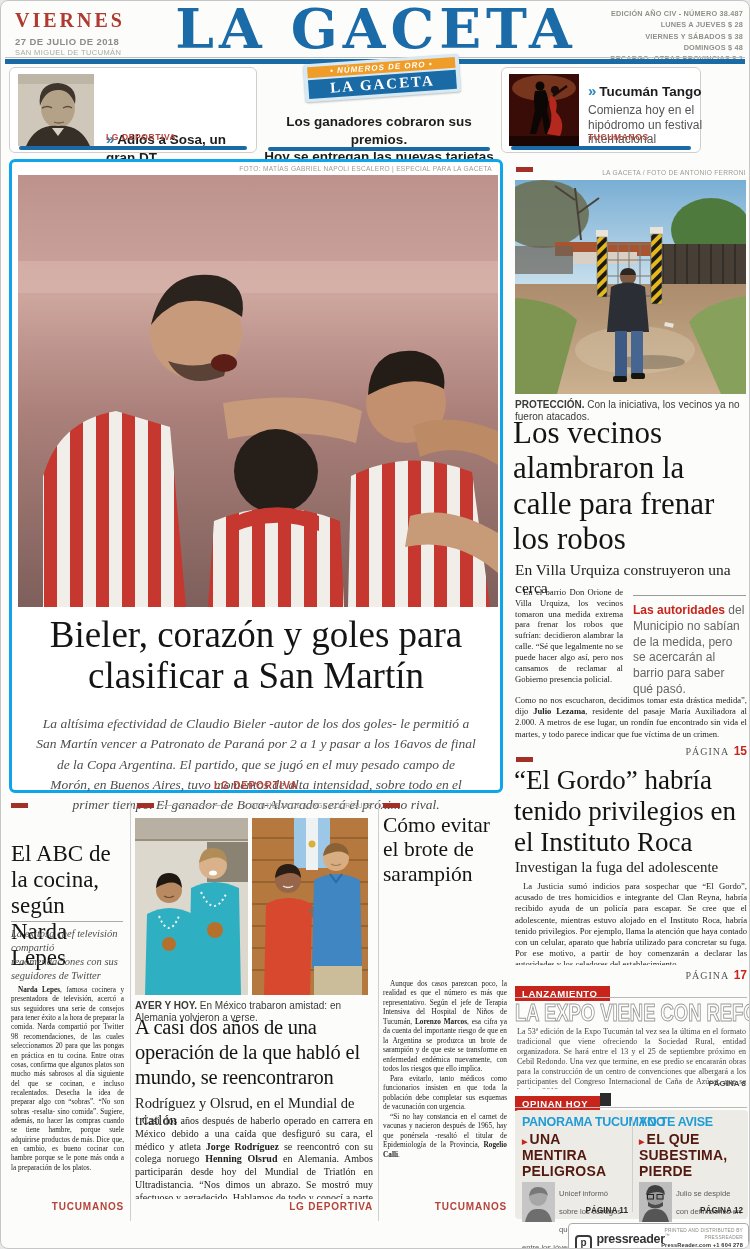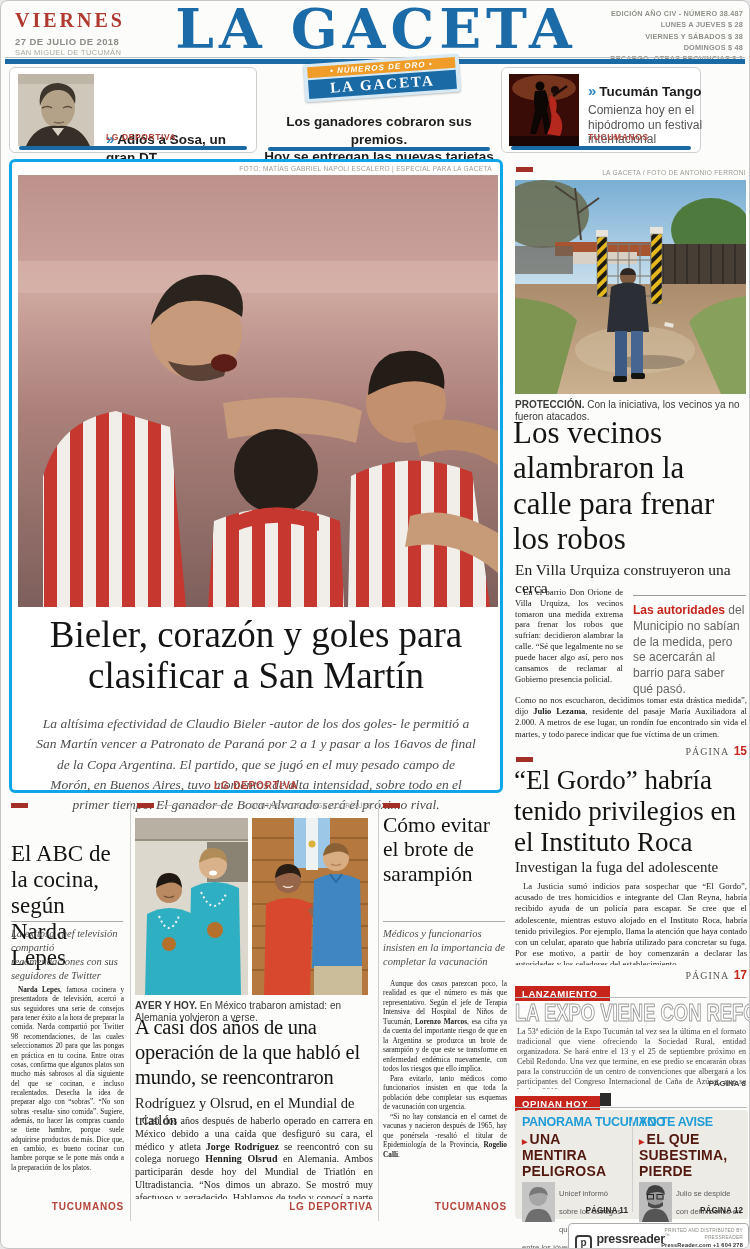--- a/index.html
+++ b/index.html
@@ -362,21 +362,20 @@
   </div>
   <div class="ap h-serif" style="left:134px;top:1014px;width:240px;font-size:20.5px;line-height:1.22;letter-spacing:-.2px;">A casi dos años de una operación de la que habló el mundo, se reencontraron</div>
   <div class="ap sans" style="left:134px;top:1094px;width:240px;font-size:14.5px;color:#222;">Rodríguez y Olsrud, en el Mundial de triatlón</div>
   <div class="ap bodytxt just" style="left:134px;top:1114px;width:238px;height:84px;overflow:hidden;font-size:10px;line-height:1.28;">
     <span style="display:inline-block;width:7px;"></span><span>Casi dos años después de haberlo operado en carrera en México debido a una caída que desfiguró su cara, el médico y atleta </span><b>Jorge Rodríguez</b><span> se reencontró con su colega noruego </span><b>Henning Olsrud</b><span> en Alemania. Ambos participarán desde hoy del Mundial de Triatlón en Ultradistancia. “Nos dimos un abrazo. Se mostró muy afectuoso y agradecido. Hablamos de todo y conocí a parte de su familia” contó Rodríguez. Por el gesto que tuvo en 2016, el concepcionense recibió el año pasado el premio por Fair Play más importante del mundo: el trofeo Pierre de Coubertín.</span>
   </div>
   <div class="ap kicker-lg rt" style="left:134px;top:1200px;width:238px;">LG DEPORTIVA</div>
 
   <div class="ap dash" style="left:382px;top:802px;"></div>
   <div class="ap h-serif" style="left:382px;top:812px;width:124px;font-size:21.5px;line-height:1.13;">Cómo evitar el brote de sarampión</div>
-  <div class="ap deck-i" style="left:382px;top:920px;width:122px;font-size:10.5px;line-height:1.32;border-top:1px solid #aaa;padding-top:5px;">Médicos y funcionarios insisten en la importancia de completar la vacunación</div>
   <div class="ap bodytxt just" style="left:382px;top:978px;width:124px;height:212px;overflow:hidden;font-size:7.3px;line-height:1.3;">
     <div><span style="display:inline-block;width:7px;"></span><span>Aunque dos casos parezcan poco, la realidad es que el número es más que representativo. Según el jefe de Terapia Intensiva del Hospital de Niños de Tucumán, </span><b>Lorenzo Marcos</b><span>, esa cifra ya da cuenta del importante riesgo de que en la Argentina se produzca un brote de sarampión y de que este se transforme en enfermedad endémica nuevamente, con todos los riesgos que ello implica.</span></div>
     <div><span style="display:inline-block;width:7px;"></span><span>Para evitarlo, tanto médicos como funcionarios insisten en que toda la población debe completar sus esquemas de vacunación con urgencia.</span></div>
     <div><span style="display:inline-block;width:7px;"></span><span>“Si no hay constancia en el carnet de vacunas y nacieron después de 1965, hay que ponérsela -resaltó el titular de Epidemiología de la Provincia, </span><b>Rogelio Calli</b><span>.</span></div>
   </div>
   <div class="ap kicker-lg rt" style="left:382px;top:1200px;width:124px;">TUCUMANOS</div>
 
   <div class="ap prbox" style="left:567px;top:1222px;width:179px;height:26px;">
     <div class="ap" style="left:6px;top:5px;">
       <span class="prlogo">p</span>

